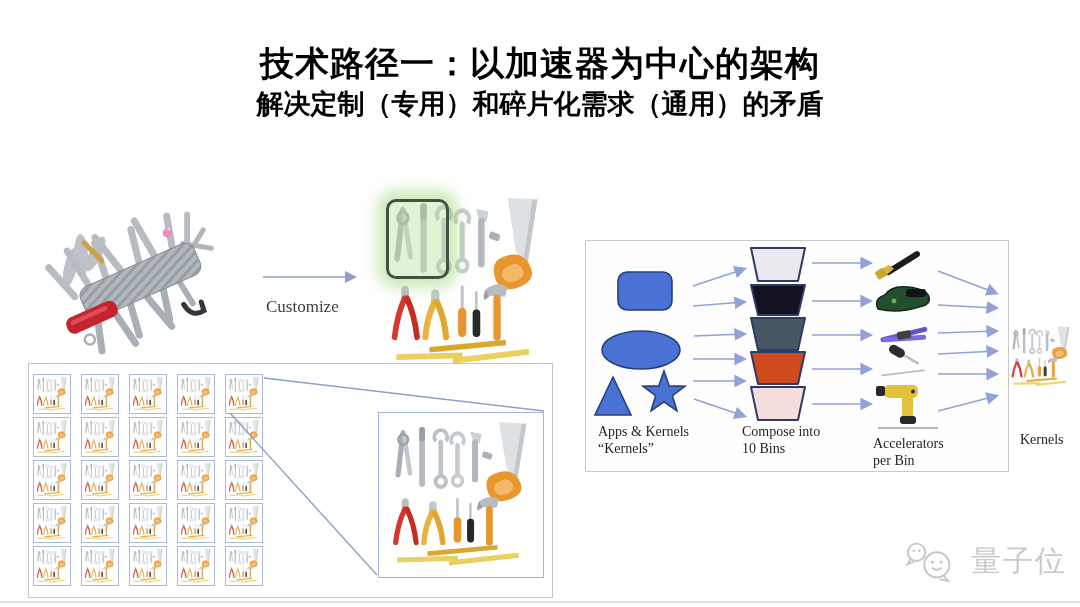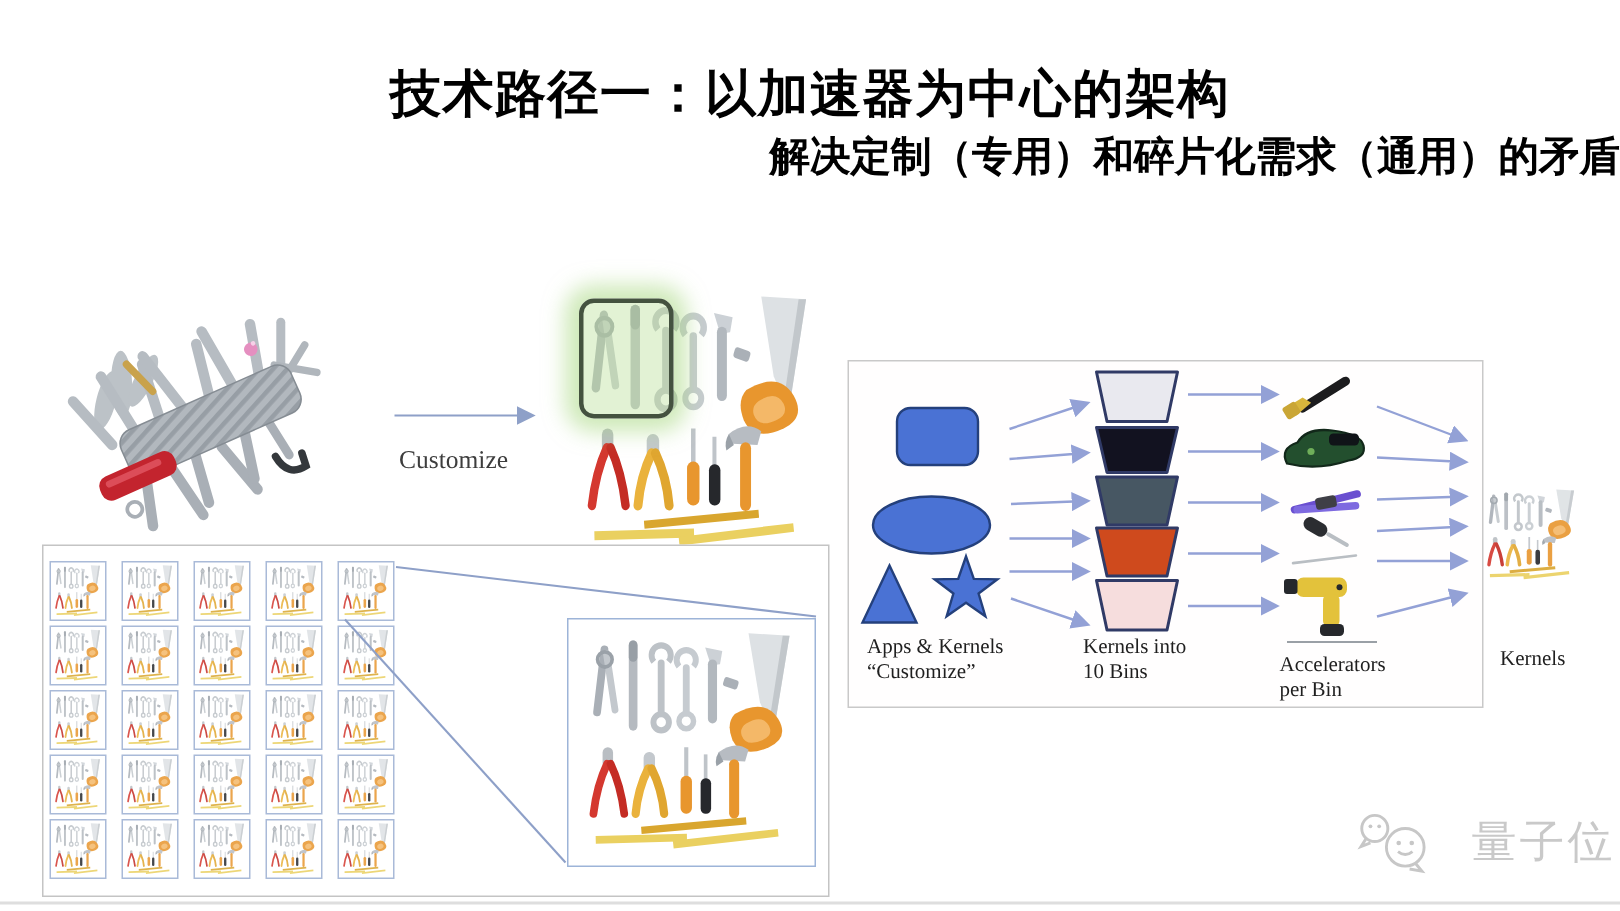--- a/index.html
+++ b/index.html
@@ -2,21 +2,21 @@
 <html><head>
 <meta charset="utf-8">
 <style>
   html,body{margin:0;padding:0;background:#ffffff;}
   .slide{position:relative;width:1080px;height:607px;background:#ffffff;overflow:hidden;
          font-family:"Liberation Sans",sans-serif;}
   
   .title-block{position:absolute;left:0;top:40px;width:1080px;text-align:center;color:#000;}
   .title-cn{font-size:34px;font-weight:700;line-height:46px;letter-spacing:1px;}
   .title-en{font-size:34px;font-weight:400;line-height:42px;}
-  .subtitle-cn{font-size:27px;font-weight:700;line-height:36px;text-align:right;}
+  .subtitle-cn{font-size:27px;font-weight:700;line-height:36px;}
   
   .overlay{position:absolute;left:0;top:0;pointer-events:none;}
   
   .customize-label{position:absolute;left:266px;top:297px;width:104px;text-align:left;
     font-family:"Liberation Serif",serif;font-size:17px;color:#3d3d3d;}
   
   .knife{position:absolute;left:18px;top:188px;}
   
   .toolset-top{position:absolute;left:383px;top:194px;}
   .highlight-box{position:absolute;left:386px;top:199px;width:57px;height:74px;
@@ -26,30 +26,30 @@
   .bl-box{position:absolute;left:28px;top:363px;width:523px;height:233px;
     border:1px solid #c4c4c4;background:#fff;}
   .thumb-grid{position:absolute;left:4px;top:10px;display:grid;
     grid-template-columns:repeat(5,38px);grid-auto-rows:40px;column-gap:10px;row-gap:3px;}
   .thumb{width:38px;height:40px;border:1px solid #a9bad8;background:#fff;box-sizing:border-box;
     display:flex;align-items:center;justify-content:center;}
   .sub-box{position:absolute;left:349px;top:48px;width:166px;height:166px;
     border:1.5px solid #9db4d8;background:#fff;box-sizing:border-box;
     display:flex;align-items:center;justify-content:center;}
   
-  .flow-box{position:absolute;left:565px;top:240px;width:424px;height:232px;
+  .flow-box{position:absolute;left:585px;top:240px;width:424px;height:232px;
     border:1.5px solid #c9c9c9;background:#fffefe;box-sizing:border-box;}
   .flow-label{position:absolute;font-family:"Liberation Serif",serif;font-size:14px;
     color:#1f1f1f;line-height:1.18;white-space:nowrap;}
   .lbl-workload{left:12px;top:183px;}
   .lbl-factor{left:156px;top:183px;}
   .lbl-accel{left:287px;top:195px;}
   .lbl-compose{left:434px;top:191px;}
   
-  .watermark{position:absolute;left:903px;top:538px;display:flex;align-items:center;gap:20px;}
+  .watermark{position:absolute;left:903px;top:538px;display:flex;align-items:center;gap:10px;}
   .watermark-text{font-size:30px;color:#c9c9c9;letter-spacing:2px;}
   .bottom-divider{position:absolute;left:0;top:601px;width:1080px;height:2px;background:#dedede;}
 </style>
 </head>
 <body>
 
 <div class="slide">
 
   <svg width="0" height="0" style="position:absolute" aria-hidden="true">
     <defs>
@@ -357,24 +357,24 @@
       </g>
       <line x1="292" y1="187" x2="352" y2="187" stroke="#9aa0a6" stroke-width="1.4"></line>
 
       <g transform="translate(422,84) scale(0.66)" opacity="0.9">
         <use href="#toolset-art"></use>
       </g>
     </svg>
 
     <div class="flow-label lbl-workload">
       <div>Apps &amp; Kernels</div>
-      <div>“Customize”</div>
+      <div>“Kernels”</div>
     </div>
     <div class="flow-label lbl-factor">
-      <div>Kernels into</div>
+      <div>Compose into</div>
       <div>10 Bins</div>
     </div>
     <div class="flow-label lbl-accel">
       <div>Accelerators</div>
       <div>per Bin</div>
     </div>
     <div class="flow-label lbl-compose">Kernels</div>
   </div>
 
   <svg class="overlay" width="1080" height="607" viewBox="0 0 1080 607">

